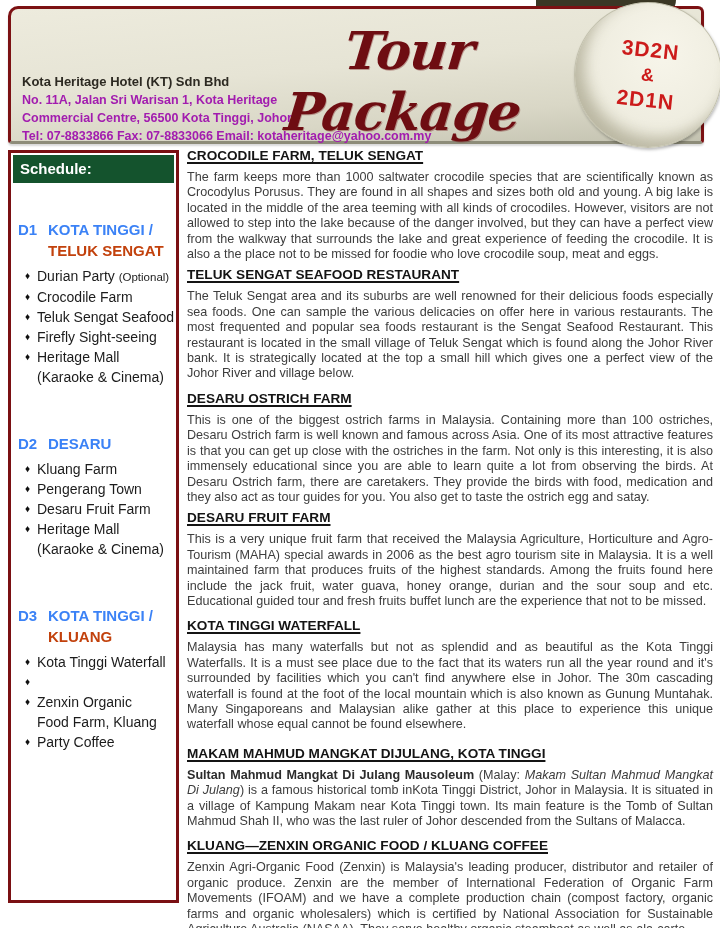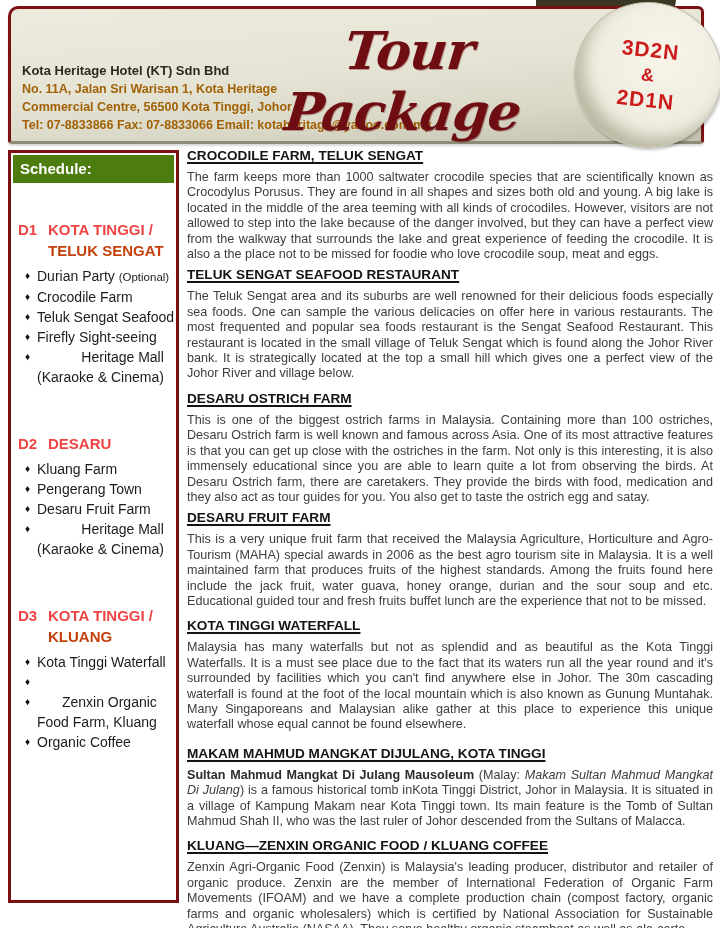--- a/index.html
+++ b/index.html
@@ -15,23 +15,23 @@
     position:absolute; inset:0;
     border:3px solid #7c1113; border-bottom-color:#8d8c79;
     border-radius:10px 6px 4px 4px;
     background:linear-gradient(175deg,#edebdd 0%,#e6e4d5 45%,#d9d7c6 75%,#c3c2b0 100%);
     box-shadow:0 2px 2px rgba(0,0,0,0.15);
   }
   .corner-dark {
     position:absolute; top:-6px; left:528px; width:140px; height:17px;
     background:#3a3725; border-radius:0 0 22px 4px;
   }
-  .hotel-info { position:absolute; left:14px; top:56px; color:#2d2a22; }
+  .hotel-info { position:absolute; left:14px; top:67px; color:#2d2a22; }
   .hotel-name { font-weight:bold; font-size:13px; line-height:18px; }
-  .hotel-line { font-size:12.5px; line-height:18px; font-weight:bold; color:#a16207; }
+  .hotel-line { font-size:12.5px; line-height:18px; font-weight:bold; color:#a21caf; }
   .tour-title {
     position:absolute; left:212px; top:14px; width:372px; text-align:center;
     font-family:"DejaVu Serif", serif; font-style:italic; font-weight:bold;
     font-size:52px; color:#6e0d12; transform:skewX(-6deg); letter-spacing:-1px;
     text-shadow:1px 1px 0 rgba(110,13,18,0.35);
   }
   .badge-oval {
     position:absolute; left:566px; top:-4px; width:148px; height:146px;
     border-radius:50%;
     background:radial-gradient(ellipse at 60% 35%, #f7f5ea 0%, #efede0 55%, #dddbc9 85%, #cecdb9 100%);
@@ -46,34 +46,34 @@
   }
   .badge-l1,.badge-l3 { font-size:21px; line-height:26px; }
   .badge-l2 { font-size:18px; line-height:24px; }
 
   
   .sidebar {
     position:absolute; left:8px; top:150px; width:171px; height:753px;
     border:3px solid #7a1013; background:#ffffff;
   }
   .schedule-bar {
-    margin:2px; background:#4d7c0f; color:#ffffff;
+    margin:2px; background:#14532d; color:#ffffff;
     font-weight:bold; font-size:15px; padding:5px 7px 6px 7px;
   }
   .day { padding:0 2px 0 7px; }
   .day-d1 { margin-top:36px; }
   .day-d2 { margin-top:46px; }
   .day-d3 { margin-top:46px; }
-  .day-heading { font-weight:bold; font-size:15px; line-height:21px; color:#ef4444; }
+  .day-heading { font-weight:bold; font-size:15px; line-height:21px; color:#3b82f6; }
   .day-code { display:inline-block; width:30px; }
   .day-name2 { padding-left:30px; font-weight:bold; font-size:15px; line-height:21px; color:#c2410c; }
   .items { margin-top:5px; }
   .item { display:flex; }
   .bullet { width:19px; min-width:19px; text-align:center; font-size:10px; line-height:20px; color:#111; }
-  .item-text { font-size:14px; line-height:20px; color:#1c1c1c;text-align:right; }
+  .item-text { font-size:14px; line-height:20px; color:#1c1c1c; }
   .item-small { font-size:11.5px; }
   .item-line2 { font-size:14px; line-height:20px; color:#1c1c1c; }
   .disclaimer {
     position:absolute; bottom:12px; left:0; right:0; margin:0 auto; width:158px;
     text-align:center; font-size:11.5px; line-height:15.5px; color:#2e2e2e;
   }
 
   
   .main { position:absolute; left:187px; top:148px; width:526px; color:#3b3b3b; }
   .section { margin-top:5px; }
@@ -189,21 +189,21 @@
           <span class="bullet">♦</span>
         </div>
         <div class="item">
           <span class="bullet">♦</span>
           <span class="item-text"><span>Zenxin Organic</span>
             <span class="item-line2" style="display:block">Food Farm, Kluang</span>
           </span>
         </div>
         <div class="item">
           <span class="bullet">♦</span>
-          <span class="item-text">Organic Coffee</span>
+          <span class="item-text">Party Coffee</span>
         </div>
       </div>
     </div>
 
   </div>
 
   <div class="main">
 
     <div class="section">
       <div class="sec-heading"><span>CROCODILE FARM, TELUK SENGAT</span></div>

